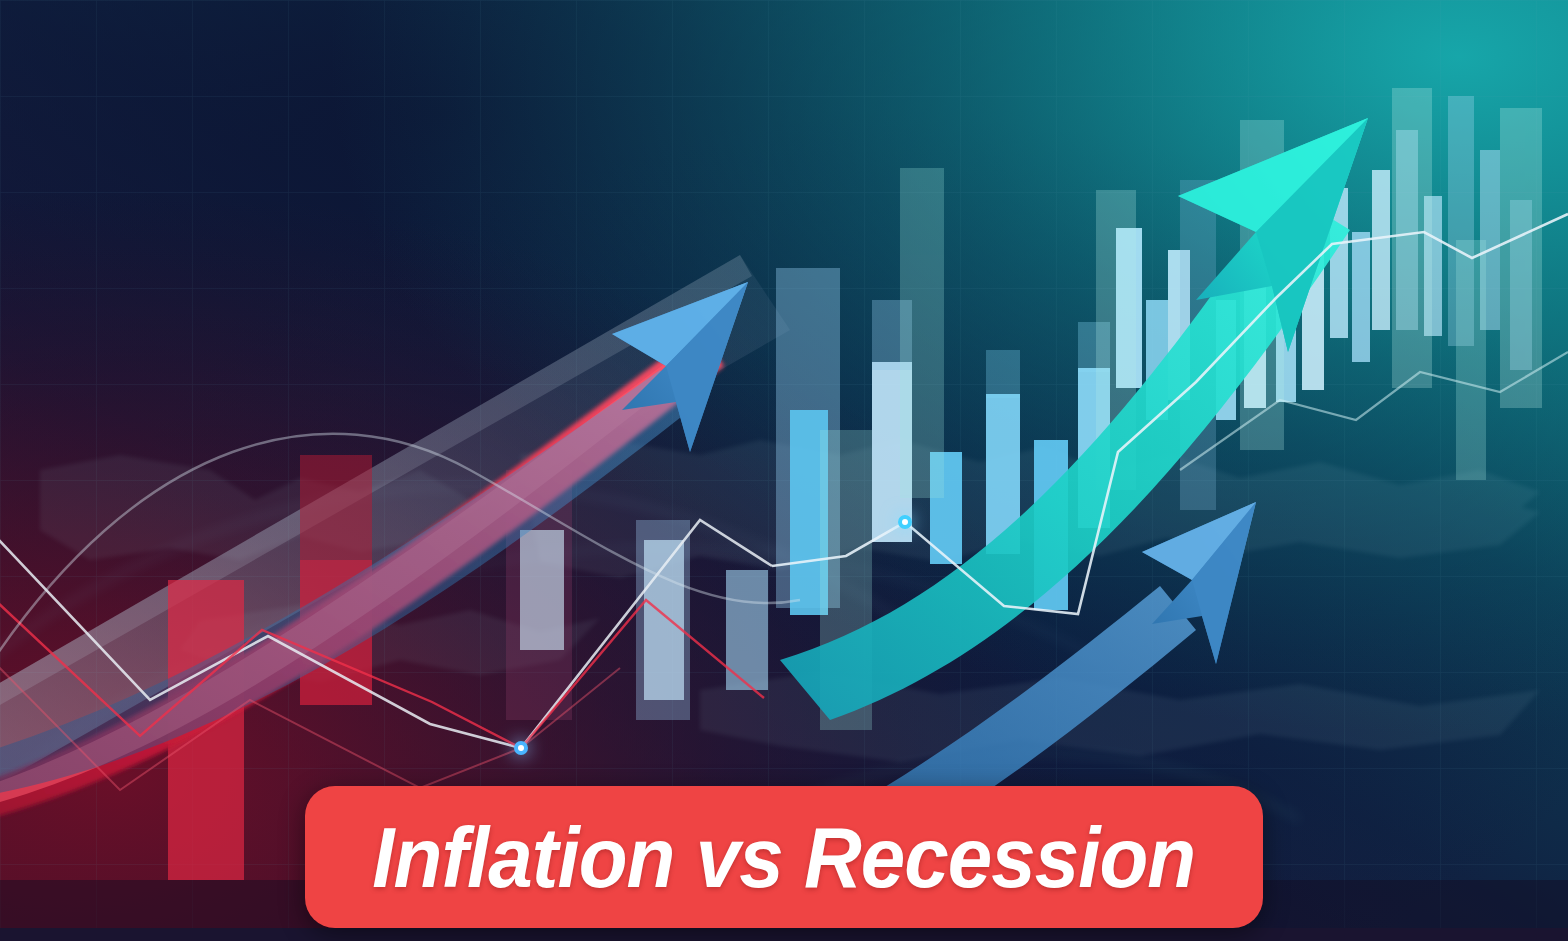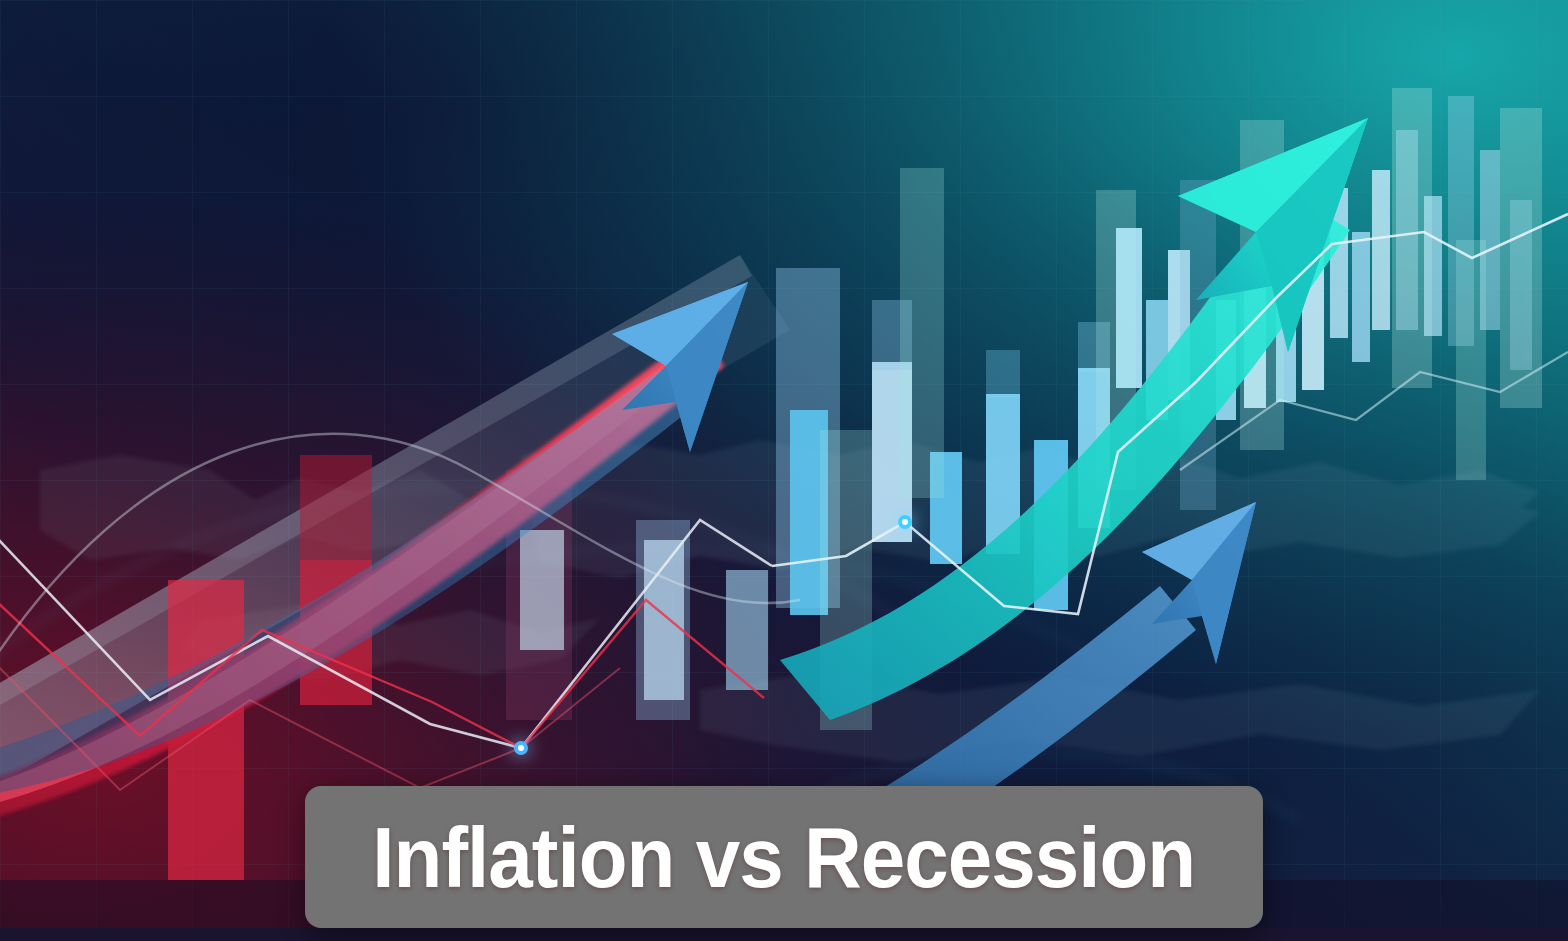--- a/index.html
+++ b/index.html
@@ -304,17 +304,17 @@
       <g>
         <rect x="0" y="0" width="1568" height="941" fill="none"></rect>
         <rect x="0" y="880" width="1568" height="61" fill="#120a22" opacity="0.45"></rect>
       </g>
 
     </g>
   </svg>
 
   <div class="bottom-strip" style="background:#1a1430;"></div>
 
-  <div class="banner" style="background: #737373; border-radius: 16px;">
+  <div class="banner" style="background: #ef4444; border-radius: 30px; font-style: italic;">
     <span class="banner-text" style="color:#ffffff;">Inflation vs Recession</span>
   </div>
 
 </div>
 
 </body></html>

